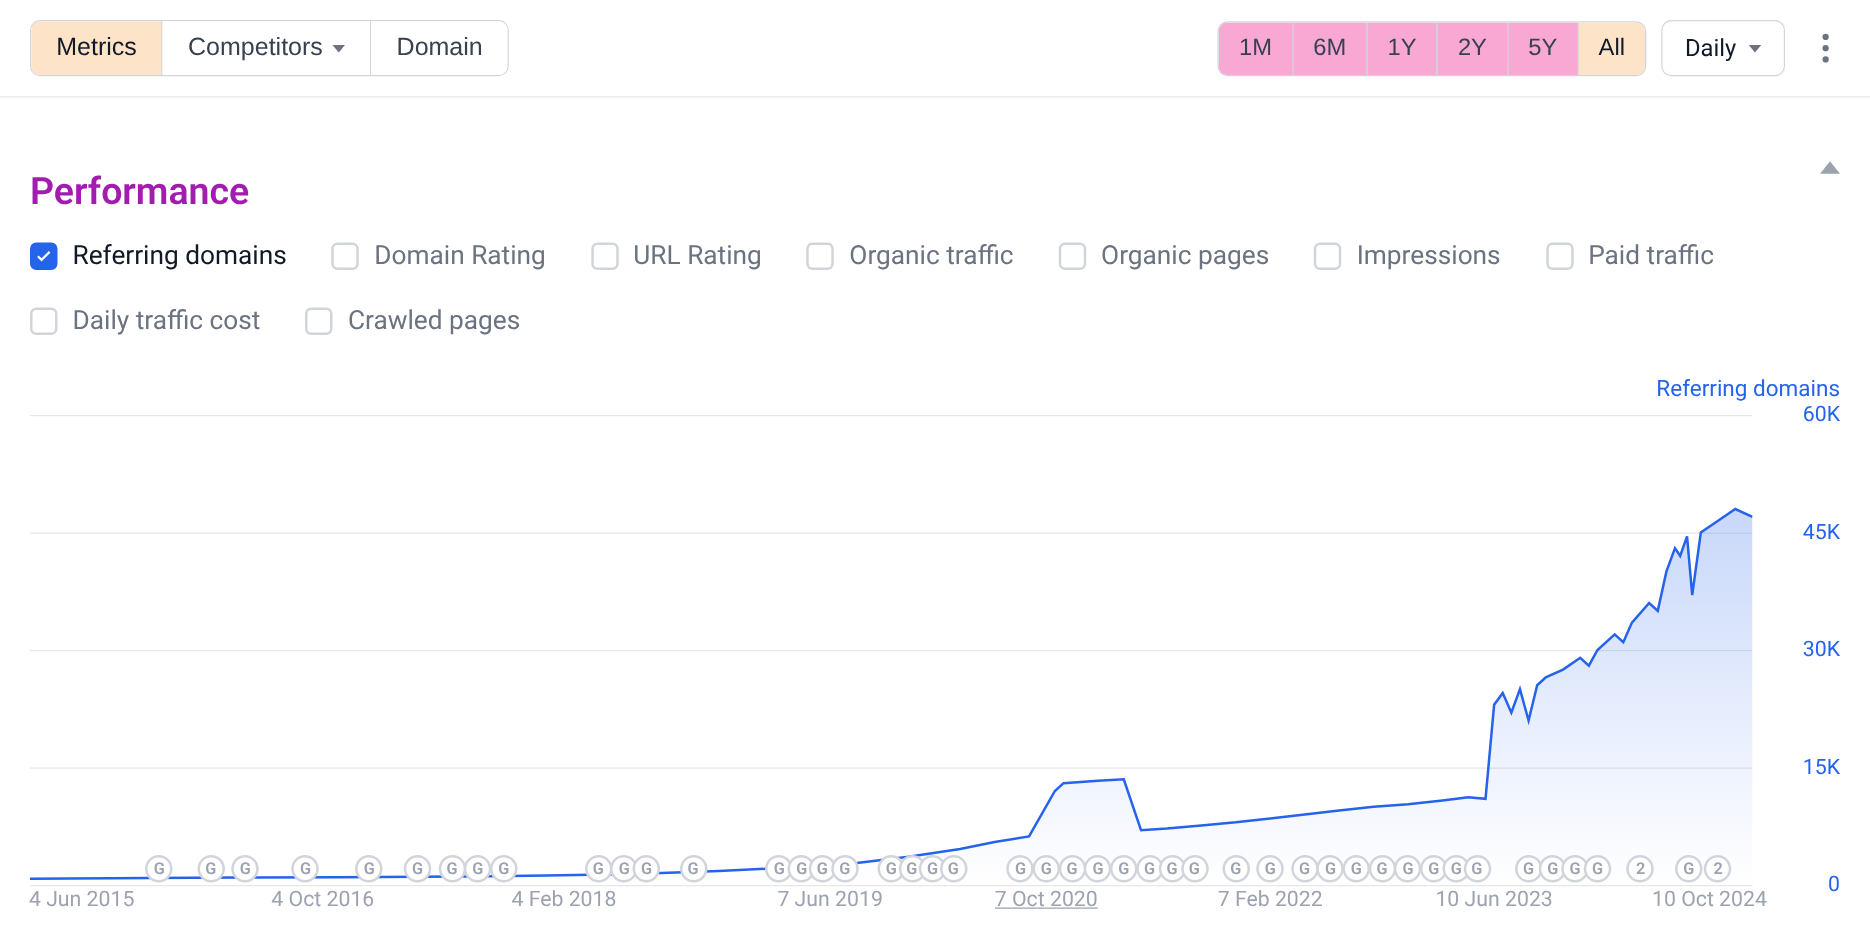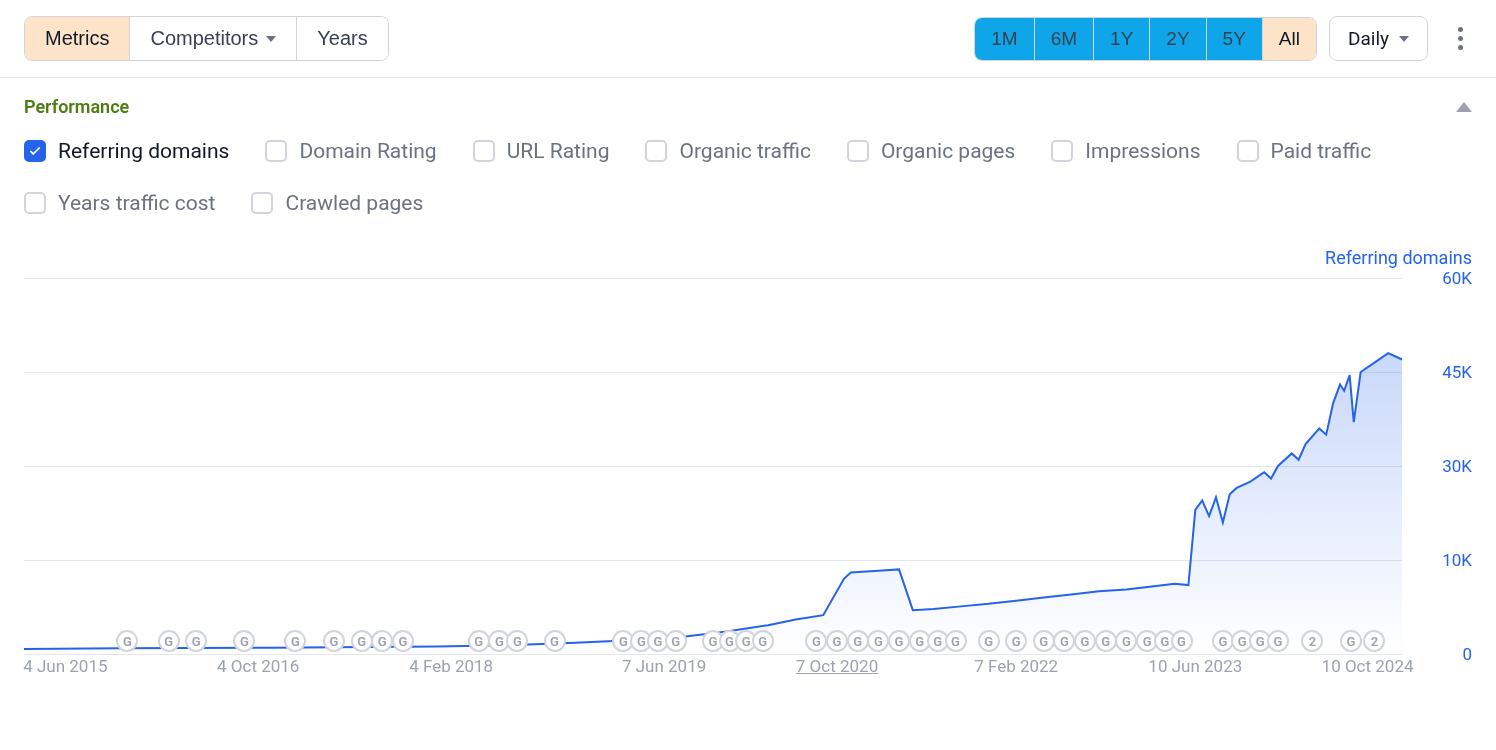--- a/index.html
+++ b/index.html
@@ -5,29 +5,29 @@
   * { box-sizing: border-box; margin: 0; padding: 0; }
   body { font-family: -apple-system, BlinkMacSystemFont, "Segoe UI", Roboto, Arial, sans-serif; background: #fff; color: #111827; width: 1496px; }
   .toolbar { display: flex; justify-content: space-between; align-items: center; padding: 16px 24px; border-bottom: 1px solid #e5e7eb; }
   .toolbar-left, .toolbar-right { display: flex; gap: 0; align-items: center; }
   .seg-group { display: inline-flex; border: 1px solid #d1d5db; border-radius: 8px; overflow: hidden; margin-right: 12px; }
   .seg-btn { padding: 10px 20px; font-size: 20px; background: #fff; border: none; border-right: 1px solid #d1d5db; cursor: pointer; display: inline-flex; align-items: center; gap: 8px; color: #374151; }
   .seg-btn:last-child { border-right: none; }
   .seg-btn.active { background: #fde4c8; color: #111827; }
   .caret { width: 0; height: 0; border-left: 5px solid transparent; border-right: 5px solid transparent; border-top: 6px solid #6b7280; display: inline-block; }
   .tight-group { display: inline-flex; border: 1px solid #d1d5db; border-radius: 8px; overflow: hidden; }
-  .tight-btn { padding: 10px 16px; font-size: 19px; background: #0ea5e9; border: none; border-right: 1px solid #d1d5db; cursor: pointer; color: #374151; }
+  .tight-btn { padding: 10px 16px; font-size: 19px; background: #f9a8d4; border: none; border-right: 1px solid #d1d5db; cursor: pointer; color: #374151; }
   .tight-btn:last-child { border-right: none; }
   .tight-btn.active { background: #fde4c8; color: #111827; }
   .dropdown { display: inline-flex; align-items: center; gap: 10px; padding: 10px 18px; border: 1px solid #d1d5db; border-radius: 8px; font-size: 19px; background:#fff; cursor:pointer; margin-left: 12px; }
   .kebab { margin-left: 20px; width: 24px; display:flex; flex-direction: column; align-items:center; gap:4px; cursor:pointer; }
   .kebab span { width:5px; height:5px; background:#6b7280; border-radius:50%; }
   .panel { padding: 18px 24px 8px; }
   .panel-head { display:flex; justify-content: space-between; align-items:center; margin-bottom: 22px; }
-  .panel-title { font-size: 18px; font-weight: 600; color:#4d7c0f; }
+  .panel-title { font-size: 30px; font-weight: 600; color:#a21caf;margin-top:40px; }
   .collapse-caret { width: 0; height: 0; border-left: 8px solid transparent; border-right: 8px solid transparent; border-bottom: 10px solid #9ca3af; cursor:pointer; }
   .checks { display:flex; flex-wrap: wrap; gap: 28px 36px; margin-bottom: 14px; }
   .check { display:inline-flex; align-items:center; gap:12px; font-size: 21px; color:#6b7280; cursor:pointer; }
   .check.checked { color:#111827; }
   .box { width:22px; height:22px; border:2px solid #d1d5db; border-radius:5px; display:inline-flex; align-items:center; justify-content:center; }
   .box.on { background:#2563eb; border-color:#2563eb; }
   .box.on svg { stroke:#fff; }
   .legend-right { text-align:right; font-size:18px; color:#2563eb; padding: 10px 24px 4px; }
   .chart-wrap { position: relative; margin: 6px 24px 0; height: 400px; }
   .y-axis { position:absolute; right:0; top:0; bottom:24px; width:60px; }
@@ -49,21 +49,21 @@
   <div class="toolbar-left">
     <div class="seg-group" id="tabs-group">
         <button class="seg-btn active">
           <span>Metrics</span>
         </button>
         <button class="seg-btn">
           <span>Competitors</span>
           <span class="caret"></span>
         </button>
         <button class="seg-btn">
-          <span>Years</span>
+          <span>Domain</span>
         </button>
       </div>
   </div>
   <div class="toolbar-right">
     <div class="tight-group" id="range-group">
         <button class="tight-btn">1M</button>
         <button class="tight-btn">6M</button>
         <button class="tight-btn">1Y</button>
         <button class="tight-btn">2Y</button>
         <button class="tight-btn">5Y</button>
@@ -114,21 +114,21 @@
       <div class="check">
         <span class="box"></span>
         <span>Impressions</span>
       </div>
       <div class="check">
         <span class="box"></span>
         <span>Paid traffic</span>
       </div>
       <div class="check">
         <span class="box"></span>
-        <span>Years traffic cost</span>
+        <span>Daily traffic cost</span>
       </div>
       <div class="check">
         <span class="box"></span>
         <span>Crawled pages</span>
       </div>
     </div>
 </div>
 
 <div class="legend-right">Referring domains</div>
 
@@ -145,21 +145,21 @@
           <linearGradient id="grad" x1="0" y1="0" x2="0" y2="1">
             <stop offset="0%" stop-color="#2563eb" stop-opacity="0.25"></stop>
             <stop offset="100%" stop-color="#2563eb" stop-opacity="0"></stop>
           </linearGradient>
         </defs>
         <path class="fill" d="M 0 370.9866666666667 L 96.46000000000001 370.36 L 165.35999999999999 370.0466666666667 L 248.04 369.7333333333333 L 344.5 369.1066666666667 L 413.4 368.48 L 482.29999999999995 367.2266666666667 L 551.2 364.71999999999997 L 606.32 362.21333333333337 L 661.4399999999999 358.4533333333333 L 702.78 353.44 L 744.12 347.17333333333335 L 771.6800000000001 341.5333333333333 L 799.2399999999999 337.1466666666667 L 819.91 300.8 L 826.8 294.5333333333333 L 854.36 292.6533333333333 L 875.03 291.40000000000003 L 888.8100000000001 332.1333333333333 L 909.48 330.88 L 937.0400000000001 328.37333333333333 L 964.5999999999999 325.8666666666667 L 992.16 322.73333333333335 L 1019.72 319.59999999999997 L 1047.28 316.4666666666667 L 1074.8400000000001 313.33333333333337 L 1102.4 311.4533333333333 L 1129.96 308.32000000000005 L 1150.6299999999999 305.81333333333333 L 1164.4099999999999 307.06666666666666 L 1171.3 231.86666666666667 L 1178.19 222.46666666666667 L 1185.08 238.13333333333333 L 1191.97 219.33333333333331 L 1198.86 244.4 L 1205.75 216.2 L 1212.64 209.93333333333334 L 1226.42 203.66666666666669 L 1240.2 194.26666666666665 L 1247.0900000000001 200.53333333333333 L 1253.98 188 L 1267.76 175.46666666666667 L 1274.65 181.73333333333332 L 1281.54 166.06666666666666 L 1295.32 150.4 L 1302.21 156.66666666666666 L 1309.1 125.33333333333334 L 1315.99 106.53333333333333 L 1320.124 112.80000000000001 L 1325.636 97.13333333333333 L 1329.77 144.13333333333333 L 1336.6599999999999 94 L 1350.44 84.6 L 1364.22 75.19999999999999 L 1378 81.46666666666667 L 1378 376 L 0 376 Z"></path>
         <path class="line" d="M 0 370.9866666666667 L 96.46000000000001 370.36 L 165.35999999999999 370.0466666666667 L 248.04 369.7333333333333 L 344.5 369.1066666666667 L 413.4 368.48 L 482.29999999999995 367.2266666666667 L 551.2 364.71999999999997 L 606.32 362.21333333333337 L 661.4399999999999 358.4533333333333 L 702.78 353.44 L 744.12 347.17333333333335 L 771.6800000000001 341.5333333333333 L 799.2399999999999 337.1466666666667 L 819.91 300.8 L 826.8 294.5333333333333 L 854.36 292.6533333333333 L 875.03 291.40000000000003 L 888.8100000000001 332.1333333333333 L 909.48 330.88 L 937.0400000000001 328.37333333333333 L 964.5999999999999 325.8666666666667 L 992.16 322.73333333333335 L 1019.72 319.59999999999997 L 1047.28 316.4666666666667 L 1074.8400000000001 313.33333333333337 L 1102.4 311.4533333333333 L 1129.96 308.32000000000005 L 1150.6299999999999 305.81333333333333 L 1164.4099999999999 307.06666666666666 L 1171.3 231.86666666666667 L 1178.19 222.46666666666667 L 1185.08 238.13333333333333 L 1191.97 219.33333333333331 L 1198.86 244.4 L 1205.75 216.2 L 1212.64 209.93333333333334 L 1226.42 203.66666666666669 L 1240.2 194.26666666666665 L 1247.0900000000001 200.53333333333333 L 1253.98 188 L 1267.76 175.46666666666667 L 1274.65 181.73333333333332 L 1281.54 166.06666666666666 L 1295.32 150.4 L 1302.21 156.66666666666666 L 1309.1 125.33333333333334 L 1315.99 106.53333333333333 L 1320.124 112.80000000000001 L 1325.636 97.13333333333333 L 1329.77 144.13333333333333 L 1336.6599999999999 94 L 1350.44 84.6 L 1364.22 75.19999999999999 L 1378 81.46666666666667" vector-effect="non-scaling-stroke"></path>
       </svg></div>
   <div class="y-axis" id="y-axis">
       <div class="y-tick" style="top: 100%;">0</div>
-      <div class="y-tick" style="top: 75%;">10K</div>
+      <div class="y-tick" style="top: 75%;">15K</div>
       <div class="y-tick" style="top: 50%;">30K</div>
       <div class="y-tick" style="top: 25%;">45K</div>
       <div class="y-tick" style="top: 0%; text-align: center;">60K</div>
     </div>
   <div class="markers" id="markers">
       <div class="marker" style="left: 7.5%;">G</div>
       <div class="marker" style="left: 10.5%;">G</div>
       <div class="marker" style="left: 12.5%;">G</div>
       <div class="marker" style="left: 16%;">G</div>
       <div class="marker" style="left: 19.7%;">G</div>

